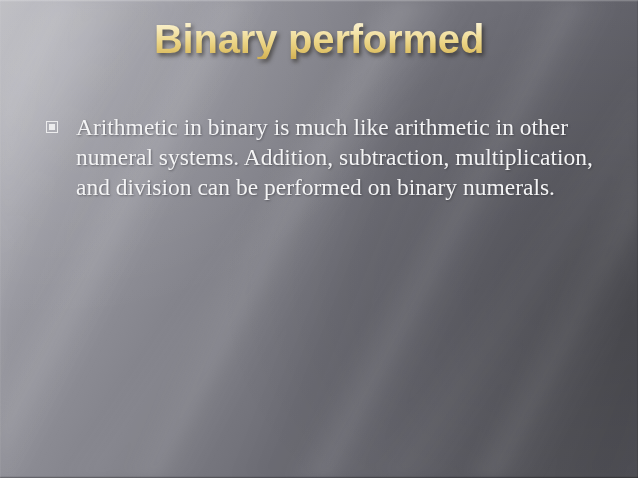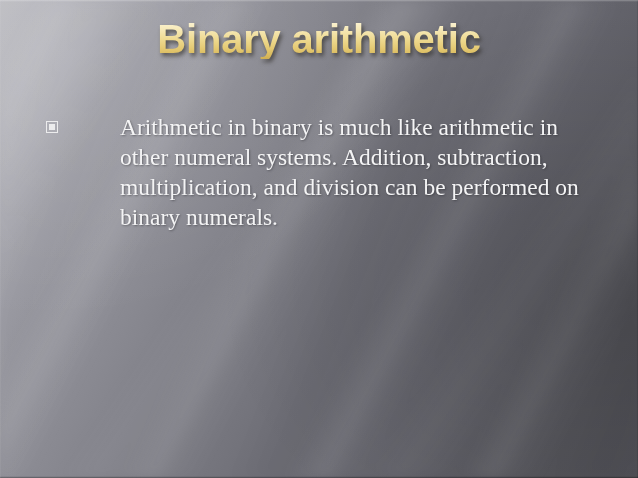--- a/index.html
+++ b/index.html
@@ -167,35 +167,34 @@
     background: #ececed;
   }
 
   .bullet-text {
     flex: 1 1 auto;
     color: #f4f4f5;
     font-size: 23.5px;
     line-height: 30px;
     text-shadow: 1px 1px 2px rgba(30,30,35,0.42);
     text-align: left;
-    margin-left: 44px;
   }
 </style>
 </head>
 <body>
 
 <div id="slide">
 
   <div id="streaks"></div>
   <div id="sweep"></div>
   <div id="vignette"></div>
   <div id="edges"></div>
 
   <div id="title-area">
-    <div id="slide-title">Binary arithmetic</div>
+    <div id="slide-title">Binary performed</div>
   </div>
 
   <div id="body-area">
 
     <div class="bullet-row">
       <span class="bullet-marker"></span>
       <span class="bullet-text">Arithmetic in binary is much like arithmetic in other numeral systems. Addition, subtraction, multiplication, and division can be performed on binary numerals.</span>
     </div>
 
   </div>

